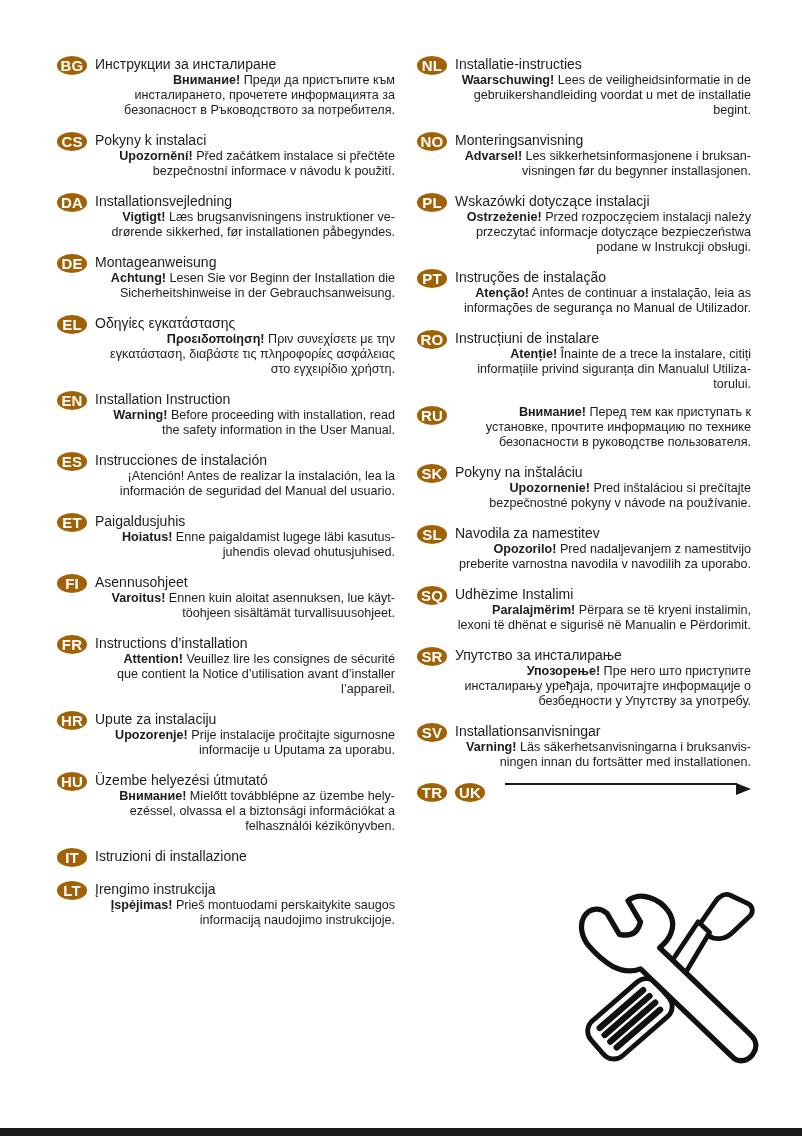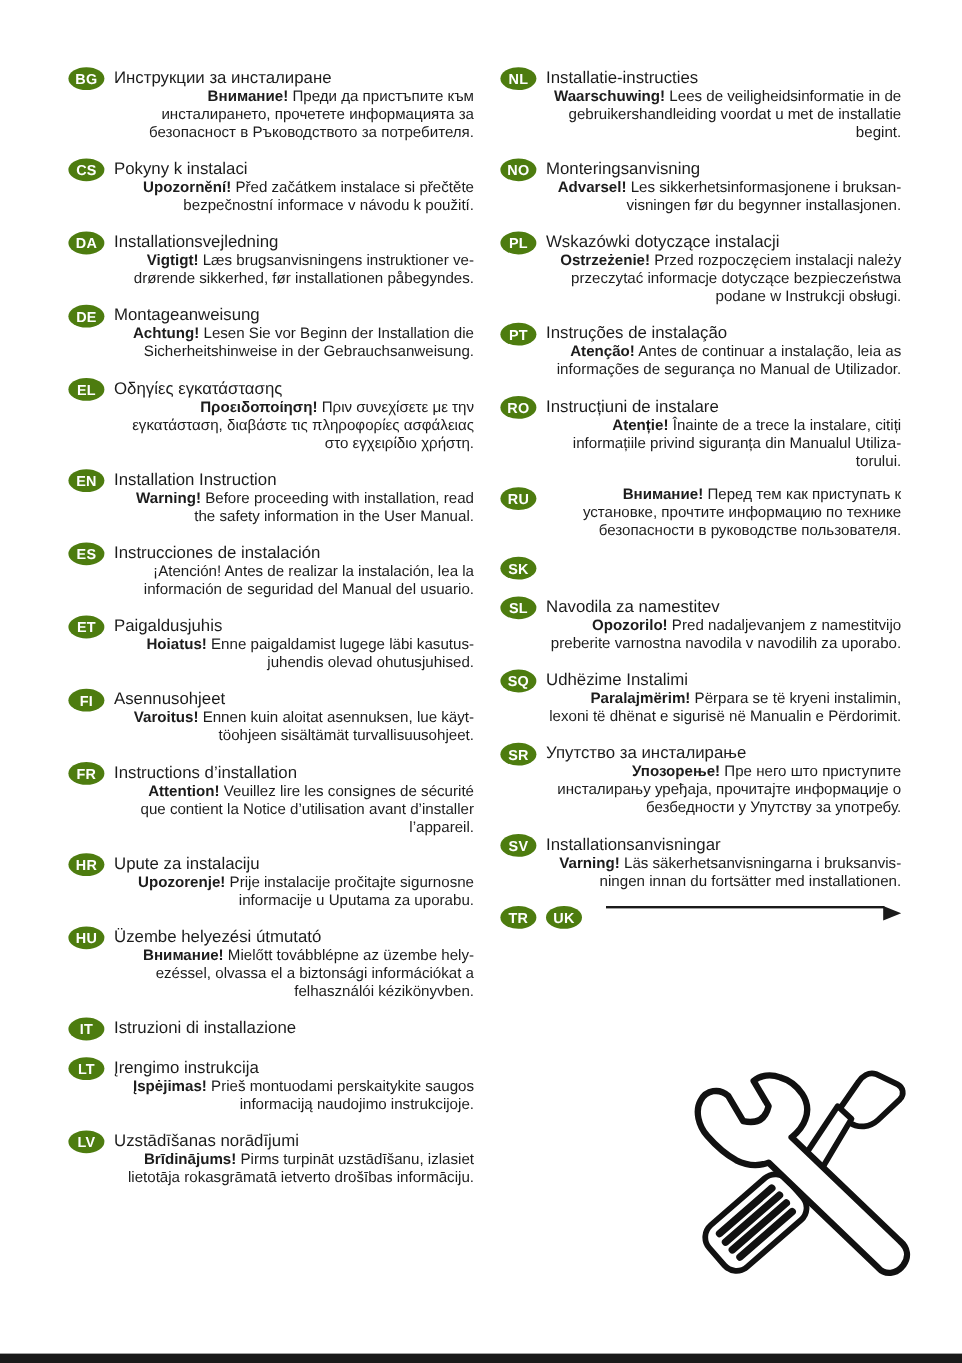--- a/index.html
+++ b/index.html
@@ -5,22 +5,22 @@
   html,body { margin:0; padding:0; background:#ffffff; }
   .page {
     position:relative; width:802px; height:1136px; background:#ffffff;
     font-family:"Liberation Sans", sans-serif; color:#1c1c1c; overflow:hidden;
   }
   .col { position:absolute; top:55px; }
   .col-left  { left:57px;  width:338px; }
   .col-right { left:417px; width:334px; }
   .section { display:grid; grid-template-columns:38px 1fr; margin-bottom:13px; }
   .badge {
-    width:30px; height:19px; background:#4d7c0f; border-radius:50%;
-    color:#ffffff; font-weight:bold; font-size:12px; letter-spacing:.2px;
+    width:30px; height:19px; background:#a16207; border-radius:50%;
+    color:#ffffff; font-weight:bold; font-size:15px; letter-spacing:.2px;
     display:flex; align-items:center; justify-content:center; margin-top:1px;
     flex:0 0 auto;
   }
   .title { font-size:14px; line-height:18px; white-space:nowrap; }
   .body  { font-size:12.6px; line-height:15px;text-align:right; }
   .warn-bold { font-weight:bold; }
   .warn { font-weight:normal;margin-left:13px; }
   .tr-row { display:flex; margin-top:12px; }
   .tr-row .badge { margin:0 8px 0 0; }
   .arrow-line { flex:1; height:2.4px; background:#1a1a1a; margin-left:12px; }
@@ -130,27 +130,20 @@
           <div class="title">Istruzioni di installazione</div>
         </div>
       </div>
       <div class="section">
         <span class="badge">LT</span>
         <div>
           <div class="title">Įrengimo instrukcija</div>
           <div class="body"><span class="warn-bold">Įspėjimas!</span> Prieš montuodami perskaitykite saugos<br>informaciją naudojimo instrukcijoje.</div>
         </div>
       </div>
-      <div class="section">
-        <span class="badge">LV</span>
-        <div>
-          <div class="title">Uzstādīšanas norādījumi</div>
-          <div class="body"><span class="warn-bold">Brīdinājums!</span> Pirms turpināt uzstādīšanu, izlasiet<br>lietotāja rokasgrāmatā ietverto drošības informāciju.</div>
-        </div>
-      </div>
     </div>
 
   <div class="col col-right" id="col-right">
 
   <div class="section">
         <span class="badge">NL</span>
         <div>
           <div class="title">Installatie-instructies</div>
           <div class="body"><span class="warn-bold">Waarschuwing!</span> Lees de veiligheidsinformatie in de<br>gebruikershandleiding voordat u met de installatie<br>begint.</div>
         </div>
@@ -184,20 +177,24 @@
         </div>
       </div>
       <div class="section">
         <span class="badge">RU</span>
         <div>
           <div class="body"><span class="warn-bold">Внимание!</span> Перед тем как приступать к<br>установке, прочтите информацию по технике<br>безопасности в руководстве пользователя.</div>
         </div>
       </div>
       <div class="section">
         <span class="badge">SK</span>
+        <div>
+          <div class="title">Pokyny na inštaláciu</div>
+          <div class="body"><span class="warn-bold">Upozornenie!</span> Pred inštaláciou si prečítajte<br>bezpečnostné pokyny v návode na používanie.</div>
+        </div>
       </div>
       <div class="section">
         <span class="badge">SL</span>
         <div>
           <div class="title">Navodila za namestitev</div>
           <div class="body"><span class="warn-bold">Opozorilo!</span> Pred nadaljevanjem z namestitvijo<br>preberite varnostna navodila v navodilih za uporabo.</div>
         </div>
       </div>
       <div class="section">
         <span class="badge">SQ</span>

